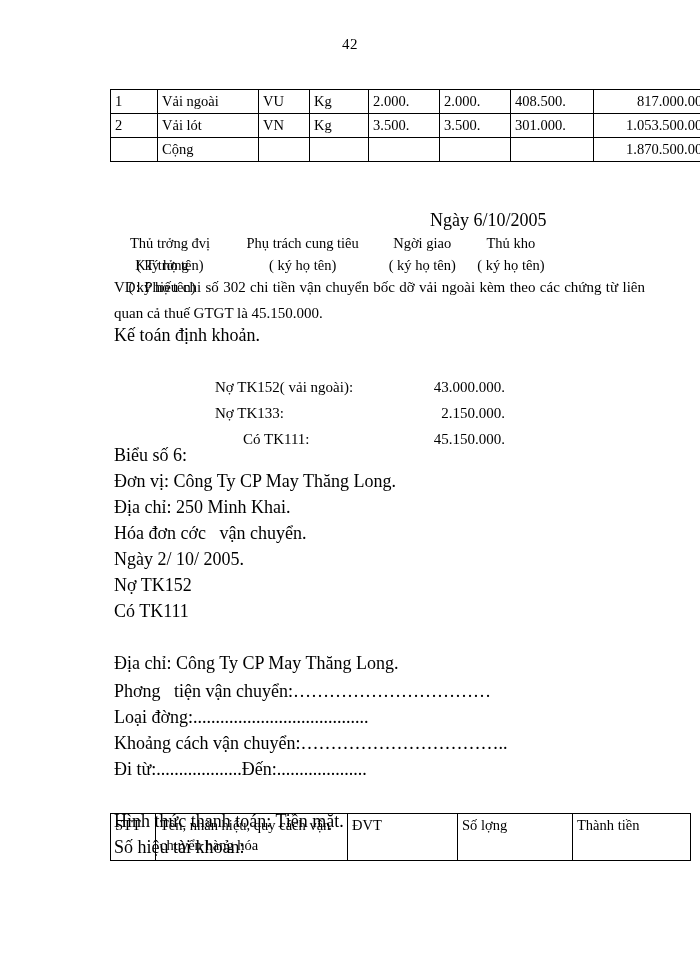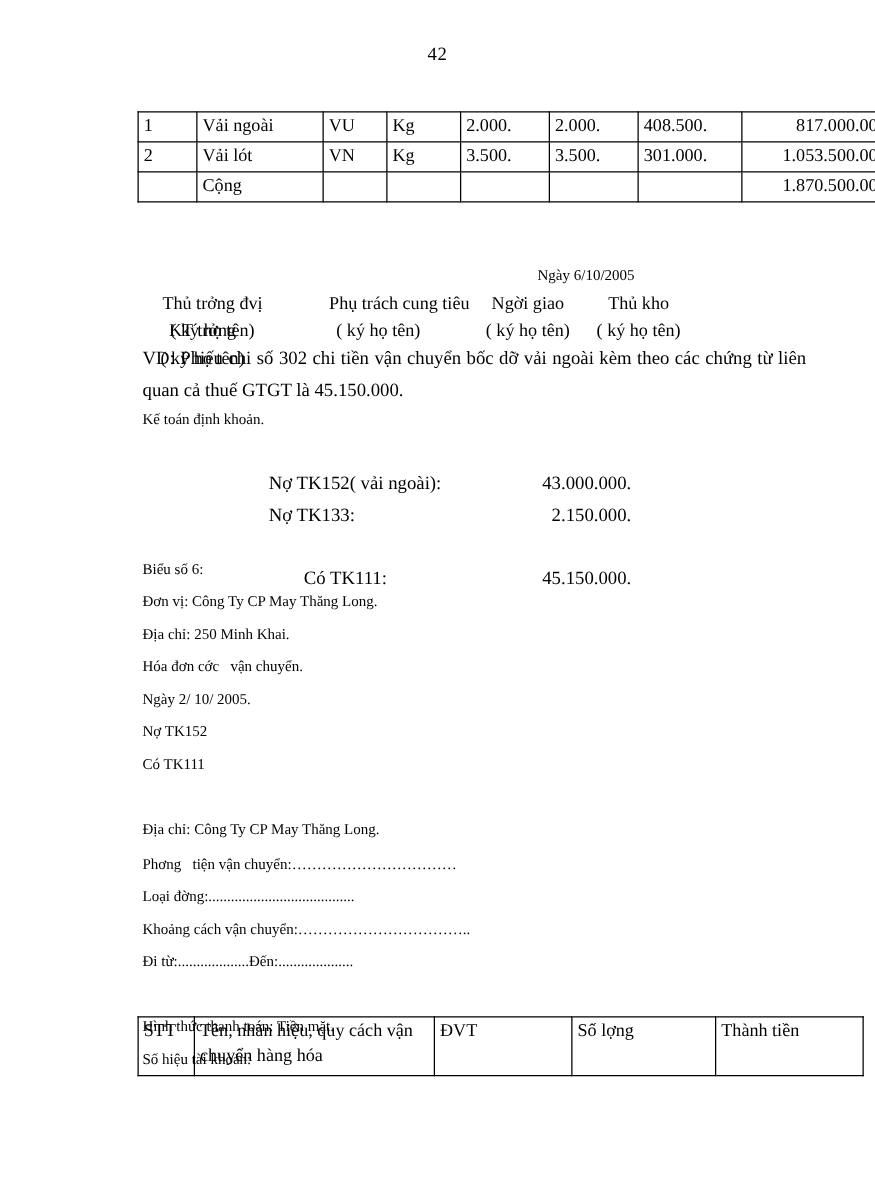--- a/index.html
+++ b/index.html
@@ -75,21 +75,21 @@
   }
   #freight-table td.f-stt  { width: 36px; }
   #freight-table td.f-name { width: 183px; }
   #freight-table td.f-dvt  { width: 101px; }
   #freight-table td.f-qty  { width: 106px; }
   #freight-table td.f-amt  { width: 109px; }
 
   
   .txt {
     position: absolute;
-    font-size: 12px;
+    font-size: 18px;
     line-height: 26px;
     white-space: pre;
   }
 
   .para-justify {
     position: absolute;
     font-size: 15px;
     line-height: 26px;
     text-align: justify;
   }
@@ -157,21 +157,21 @@
         <td class="c-total t-right">1.870.500.000.</td>
       </tr>
     </tbody>
   </table>
 
 
   <div class="txt" style="left:430px; top:207px;">Ngày 6/10/2005</div>
 
   <div class="sig-row" style="top:232px;">
     <span class="sig-cell" style="width:112px;">Thủ trởng  đvị</span>
-    <span class="sig-cell" style="width:146px;text-align:right;">Phụ trách cung tiêu</span>
+    <span class="sig-cell" style="width:146px;">Phụ trách cung tiêu</span>
     <span class="sig-cell" style="width:86px;">Ngời  giao</span>
     <span class="sig-cell" style="width:84px;text-align:center;">Thủ kho</span>
     <span class="sig-cell" style="width:96px;">KT trởng</span>
   </div>
 
   <div class="sig-row" style="top:254px;">
     <span class="sig-cell" style="width:112px;">( ký họ tên)</span>
     <span class="sig-cell" style="width:146px;">( ký họ tên)</span>
     <span class="sig-cell" style="width:86px;">( ký họ tên)</span>
     <span class="sig-cell" style="width:84px;">( ký họ tên)</span>
@@ -182,21 +182,21 @@
 
   <div class="txt" style="left:114px; top:322px;">Kế toán định khoản.</div>
 
   <div class="acct-line" style="left:200px; top:348px;">
     <span class="acct-label" style="width:170px;">Nợ TK152( vải ngoài):</span><span class="acct-value" style="width:120px;">43.000.000.</span>
   </div>
   <div class="acct-line" style="left:200px; top:374px;">
     <span class="acct-label" style="width:170px;">Nợ TK133:</span><span class="acct-value" style="width:120px;">2.150.000.</span>
   </div>
   <div class="acct-line" style="left:228px; top:400px;">
-    <span class="acct-label" style="width:142px;">Có TK111:</span><span class="acct-value" style="width:120px;margin-top:24px;">45.150.000.</span>
+    <span class="acct-label" style="width:142px;">Có TK111:</span><span class="acct-value" style="width:120px;">45.150.000.</span>
   </div>
 
   <div class="txt" style="left:114px; top:442px;">Biểu số 6:</div>
   <div class="txt" style="left:114px; top:468px;">Đơn vị: Công Ty CP May Thăng Long.</div>
   <div class="txt" style="left:114px; top:494px;">Địa chỉ: 250 Minh Khai.</div>
   <div class="txt" style="left:114px; top:520px;">Hóa đơn cớc   vận chuyển.</div>
   <div class="txt" style="left:114px; top:546px;">Ngày 2/ 10/ 2005.</div>
   <div class="txt" style="left:114px; top:572px;">Nợ TK152</div>
   <div class="txt" style="left:114px; top:598px;">Có TK111</div>
   <div class="txt" style="left:114px; top:650px;">Địa chỉ: Công Ty CP May Thăng Long.</div>

